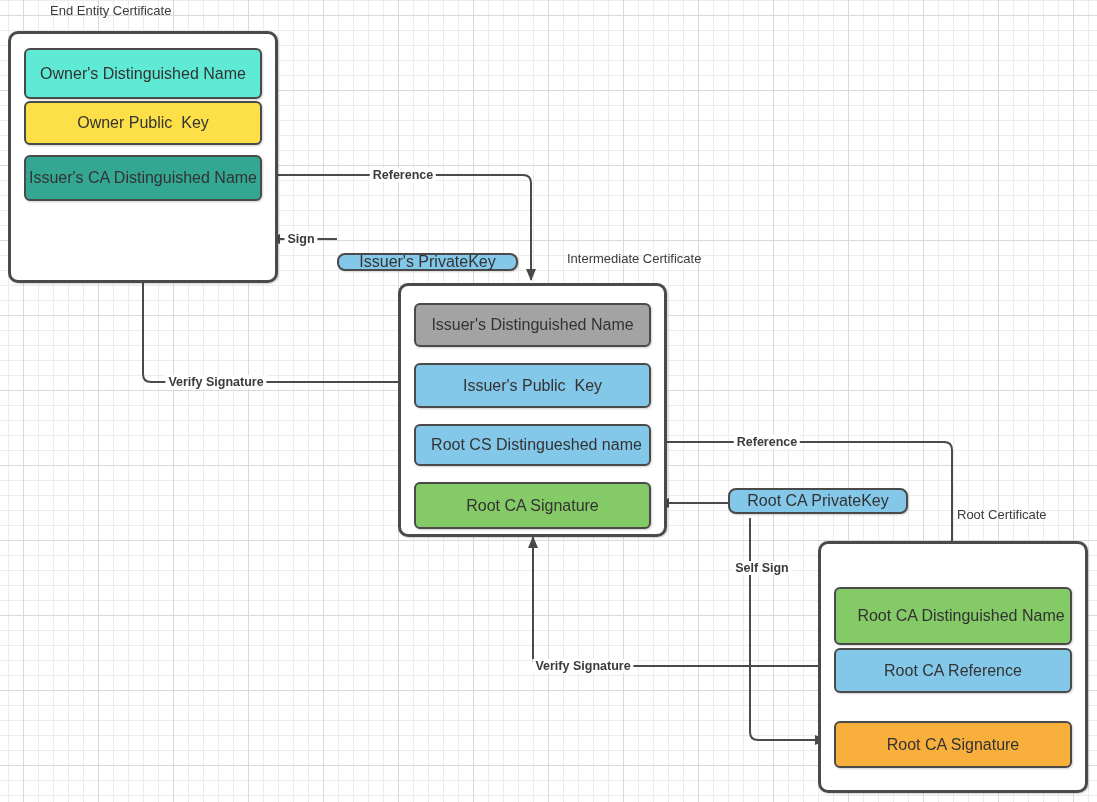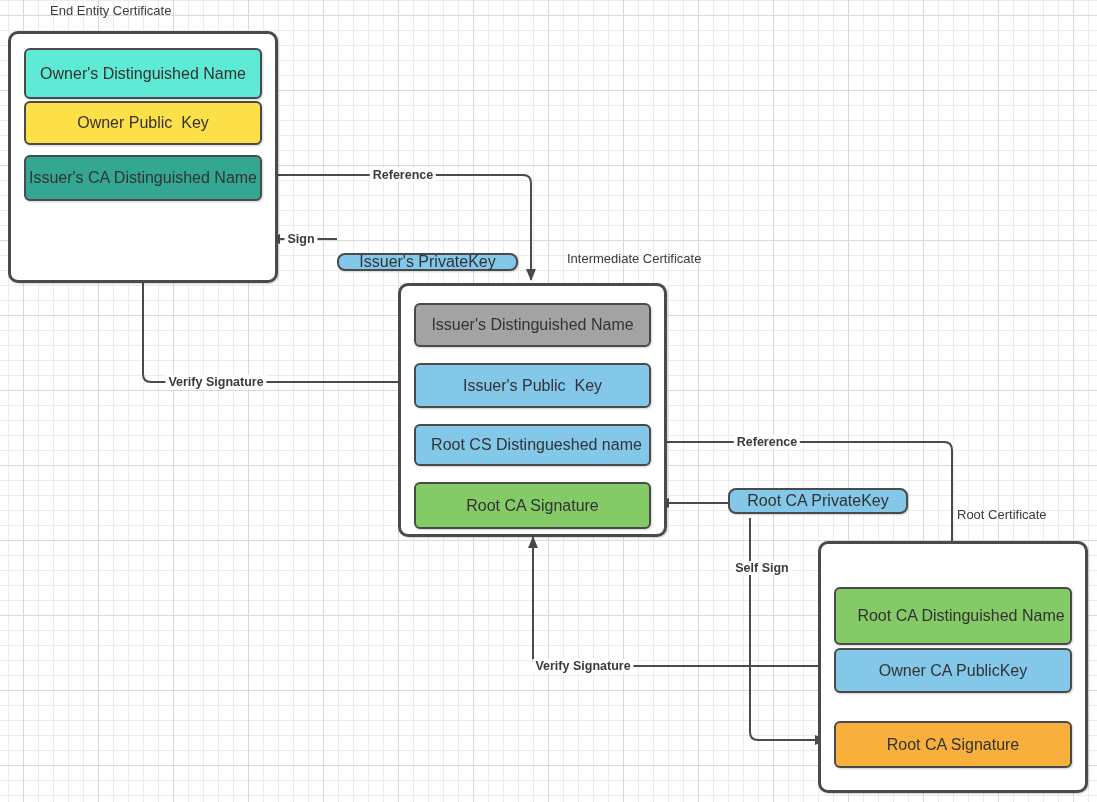--- a/index.html
+++ b/index.html
@@ -84,21 +84,21 @@
 
   <div class="group" style="left:398px; top:283px; width:269px; height:254px;">
     <div class="field" style="top: 17px; height: 44px; background-color: #a3a3a3;">Issuer's Distinguished Name</div>
     <div class="field" style="top: 77px; height: 45px; background-color: rgb(131, 199, 233);">Issuer's Public  Key</div>
     <div class="field" style="top: 138px; height: 42px; background-color: rgb(131, 199, 233); padding-left: 8px;">Root CS Distingueshed name</div>
     <div class="field" style="top: 196px; height: 47px; background-color: rgb(132, 202, 102);">Root CA Signature</div>
   </div>
 
   <div class="group" style="left:818px; top:541px; width:270px; height:252px;">
     <div class="field" style="top: 43px; height: 58px; background-color: rgb(132, 202, 102); padding-left: 16px;">Root CA Distinguished Name</div>
-    <div class="field" style="top: 104px; height: 45px; background-color: rgb(131, 199, 233);">Owner CA PublicKey</div>
+    <div class="field" style="top: 104px; height: 45px; background-color: rgb(131, 199, 233);">Root CA Reference</div>
     <div class="field" style="top: 177px; height: 47px; background-color: rgb(248, 175, 60);">Root CA Signature</div>
   </div>
 
   <div class="key-box" style="left: 337px; top: 225px; width: 181px; height: 18px; background-color: rgb(131, 199, 233); margin-top: 28px;">Issuer's PrivateKey</div>
   <div class="key-box" style="left: 728px; top: 488px; width: 180px; height: 26px; background-color: rgb(131, 199, 233);">Root CA PrivateKey</div>
 
   <div class="conn-label" style="left:403px; top:175px;">Reference</div>
   <div class="conn-label" style="left:301px; top:239px;">Sign</div>
   <div class="conn-label" style="left:216px; top:382px;">Verify Signature</div>
   <div class="conn-label" style="left:767px; top:442px;">Reference</div>

